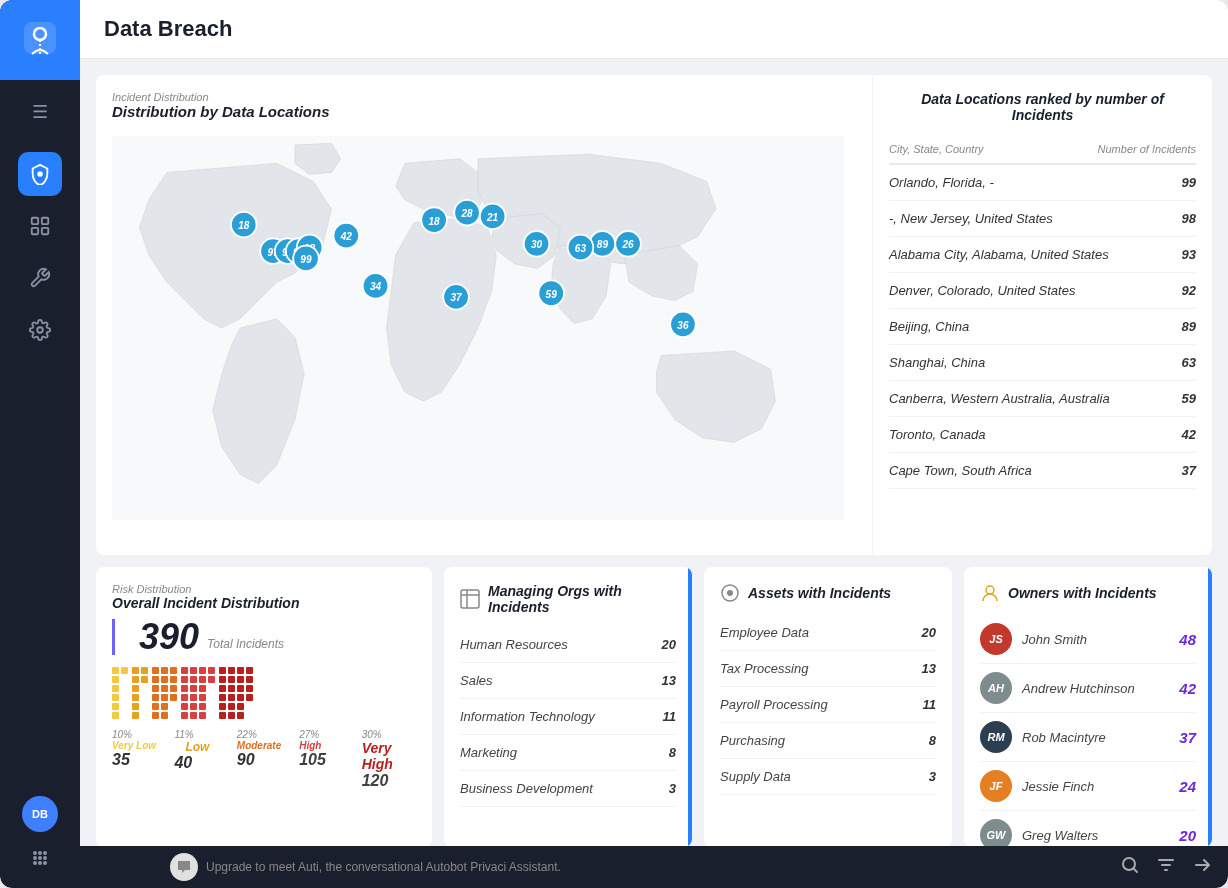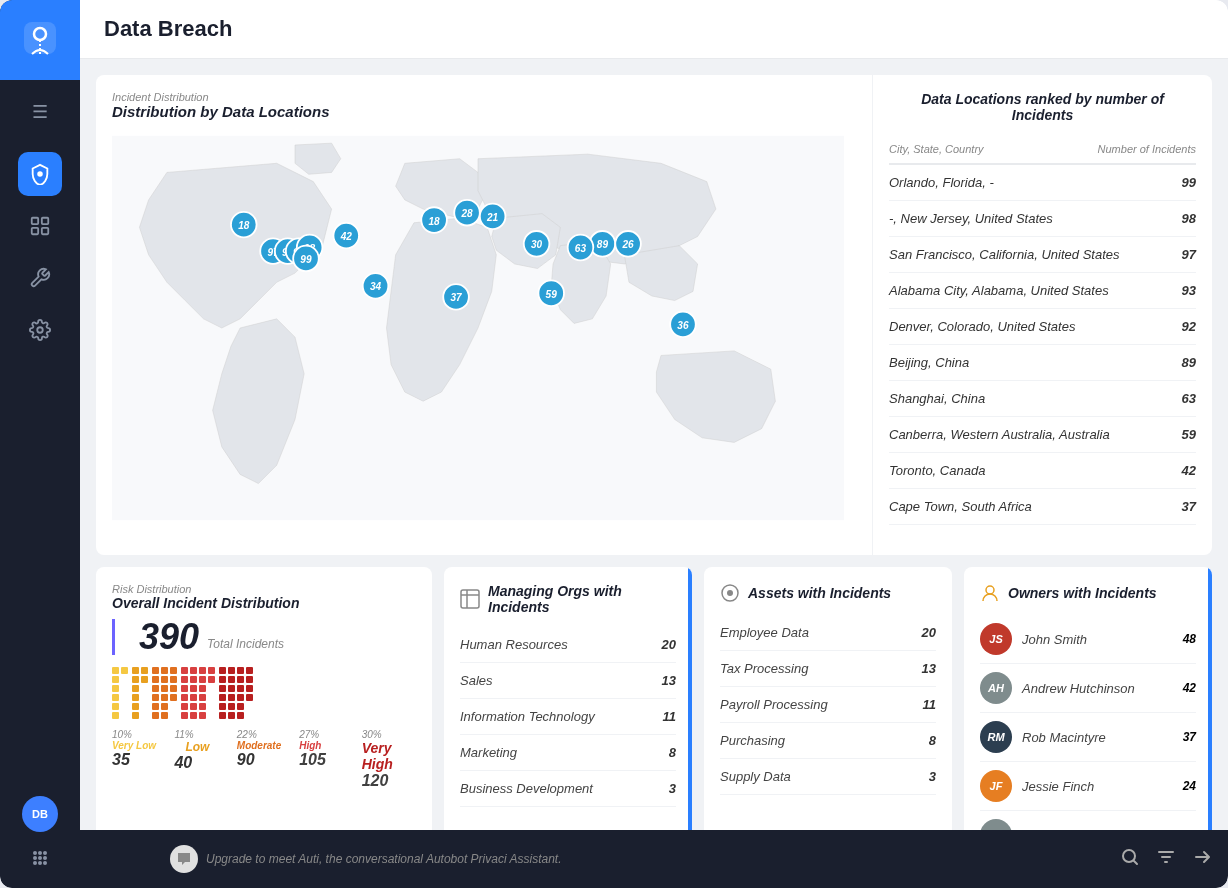--- a/index.html
+++ b/index.html
@@ -73,24 +73,24 @@
     .data-row-count { font-size: 13px; font-weight: 600; color: #333; }
 
     
     .assets-panel { background: white; border-radius: 8px; padding: 16px; flex: 1; overflow: hidden; position: relative; }
 
     
     .owners-panel { background: white; border-radius: 8px; padding: 16px; flex: 1; overflow: hidden; position: relative; }
     .owner-row { display: flex; align-items: center; padding: 8px 0; border-bottom: 1px solid #f0f2f5; gap: 10px; }
     .owner-avatar-placeholder { width: 32px; height: 32px; border-radius: 50%; display: flex; align-items: center; justify-content: center; font-size: 11px; font-weight: 600; color: white; flex-shrink: 0; }
     .owner-name { font-size: 13px; color: #444; flex: 1; }
-    .owner-count { font-size: 12px; font-weight: 600; color: #000000; }
-
-    
-    .bottom-bar { height: 58px; background: #1a1f2e; display: flex; align-items: center; justify-content: space-between; padding: 0 16px 0 90px; font-style: italic; }
+    .owner-count { font-size: 15px; font-weight: 600; color: #6d28d9; }
+
+    
+    .bottom-bar { height: 42px; background: #1a1f2e; display: flex; align-items: center; justify-content: space-between; padding: 0 16px 0 90px; }
     .chatbot-msg { font-size: 12px; color: #888; display: flex; align-items: center; gap: 8px; }
     .chat-bubble-icon { width: 28px; height: 28px; background: #e0e0e0; border-radius: 50%; display: flex; align-items: center; justify-content: center; flex-shrink: 0; }
     .bottom-actions { display: flex; gap: 16px; align-items: center; }
     .bottom-action-btn { color: #aaa; cursor: pointer; font-size: 18px; }
   </style>
 </head>
 <body>
 
 <div class="app-container">
 
@@ -264,24 +264,20 @@
             <div id="locations-rows">
                 <div class="location-row">
                   <span class="location-name">Orlando, Florida, -</span>
                   <span class="location-count">99</span>
                 </div>
                 <div class="location-row">
                   <span class="location-name">-, New Jersey, United States</span>
                   <span class="location-count">98</span>
                 </div>
                 <div class="location-row">
-                  <span class="location-name">San Francisco, California, United States</span>
-                  <span class="location-count">97</span>
-                </div>
-                <div class="location-row">
                   <span class="location-name">Alabama City, Alabama, United States</span>
                   <span class="location-count">93</span>
                 </div>
                 <div class="location-row">
                   <span class="location-name">Denver, Colorado, United States</span>
                   <span class="location-count">92</span>
                 </div>
                 <div class="location-row">
                   <span class="location-name">Beijing, China</span>
                   <span class="location-count">89</span>

